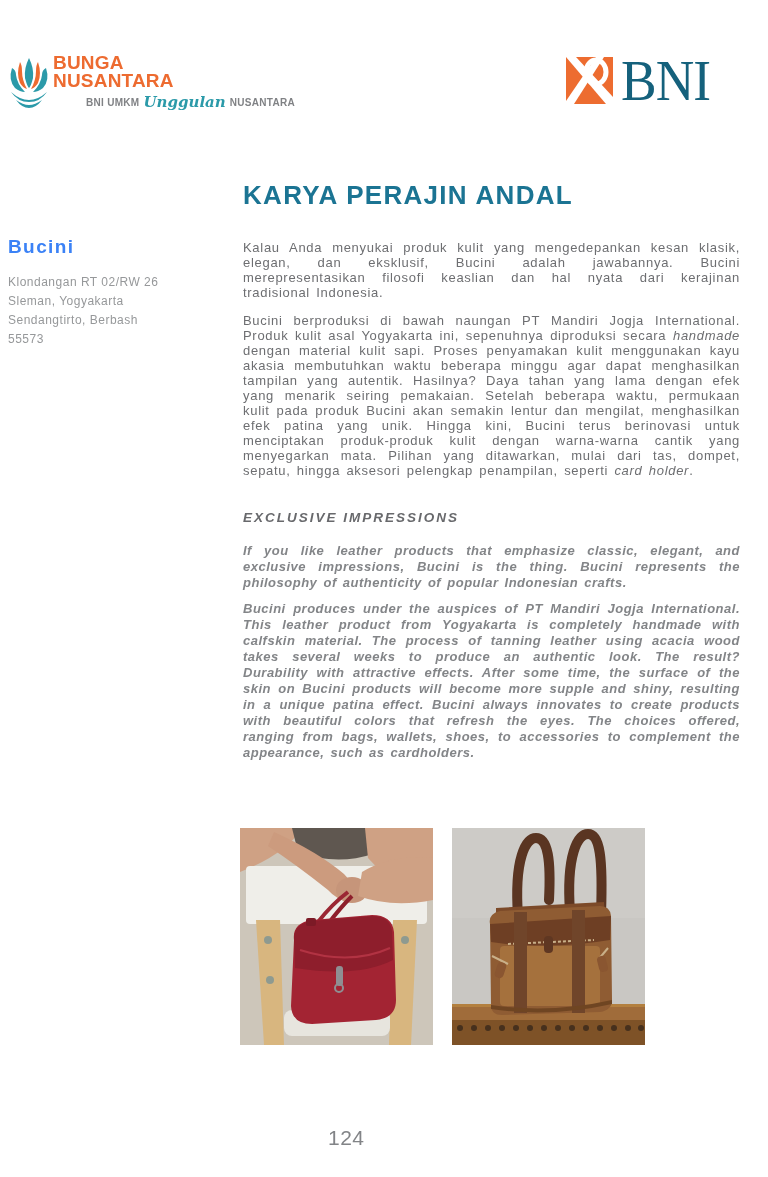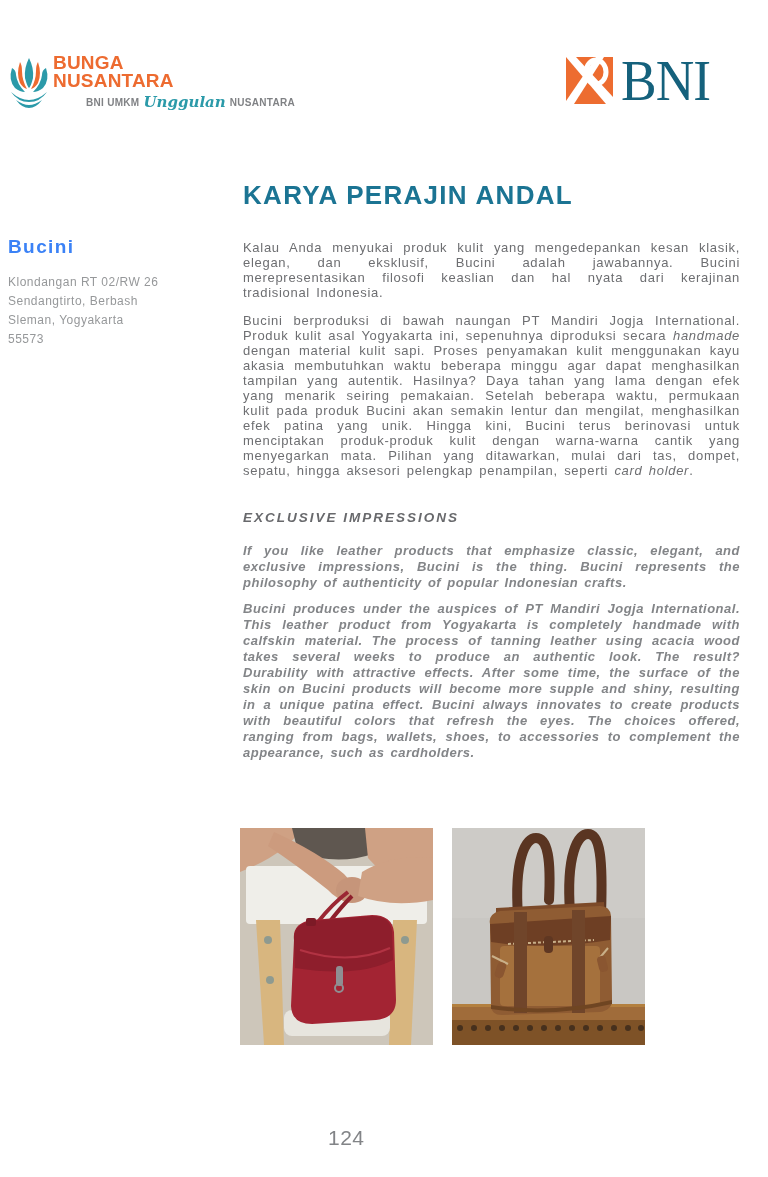--- a/index.html
+++ b/index.html
@@ -75,22 +75,22 @@
     </svg>
     <span class="bni-word">BNI</span>
   </div>
 
   <h1 class="article-title">KARYA PERAJIN ANDAL</h1>
 
   <aside class="sidebar">
     <h2 class="company">Bucini</h2>
     <div class="address" id="address">
         <div>Klondangan RT 02/RW 26</div>
+        <div>Sleman, Yogyakarta</div>
         <div>Sendangtirto, Berbash</div>
-        <div>Sleman, Yogyakarta</div>
         <div>55573</div>
       </div>
   </aside>
 
   <main class="main-col">
     <div id="body-id">
         <p class="id"><span>Kalau Anda menyukai produk kulit yang mengedepankan kesan klasik, elegan, dan eksklusif, Bucini adalah jawabannya. Bucini merepresentasikan filosofi keaslian dan hal nyata dari kerajinan tradisional Indonesia.</span></p>
         <p class="id"><span>Bucini berproduksi di bawah naungan PT Mandiri Jogja International. Produk kulit asal Yogyakarta ini, sepenuhnya diproduksi secara </span><span class="it">handmade</span><span> dengan material kulit sapi. Proses penyamakan kulit menggunakan kayu akasia membutuhkan waktu beberapa minggu agar dapat menghasilkan tampilan yang autentik. Hasilnya? Daya tahan yang lama dengan efek yang menarik seiring pemakaian. Setelah beberapa waktu, permukaan kulit pada produk Bucini akan semakin lentur dan mengilat, menghasilkan efek patina yang unik. Hingga kini, Bucini terus berinovasi untuk menciptakan produk-produk kulit dengan warna-warna cantik yang menyegarkan mata. Pilihan yang ditawarkan, mulai dari tas, dompet, sepatu, hingga aksesori pelengkap penampilan, seperti </span><span class="it">card holder</span><span>.</span></p>
       </div>
     <h3 class="section-heading">EXCLUSIVE IMPRESSIONS</h3>

